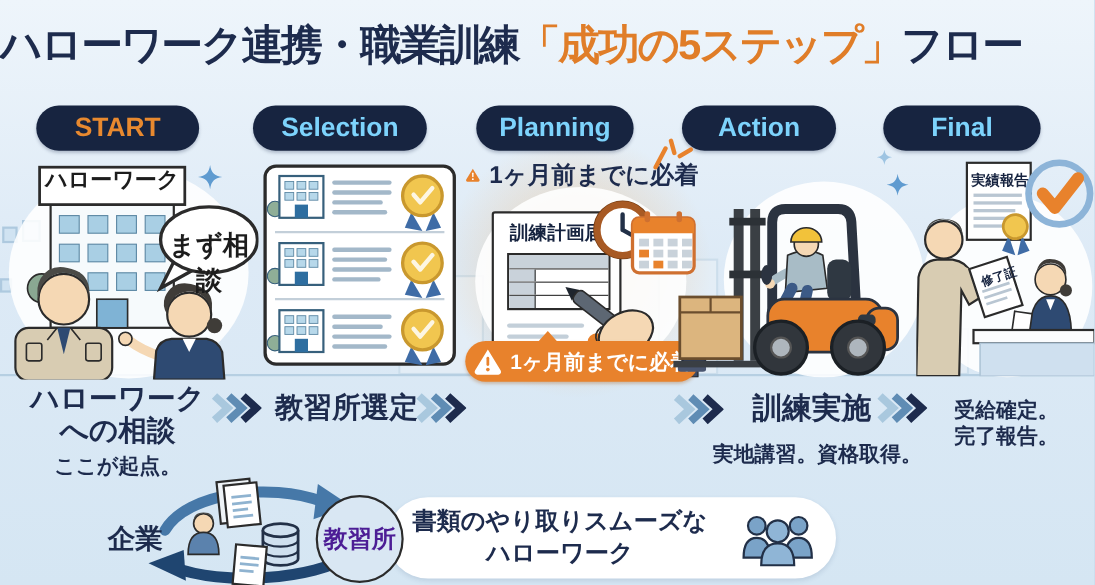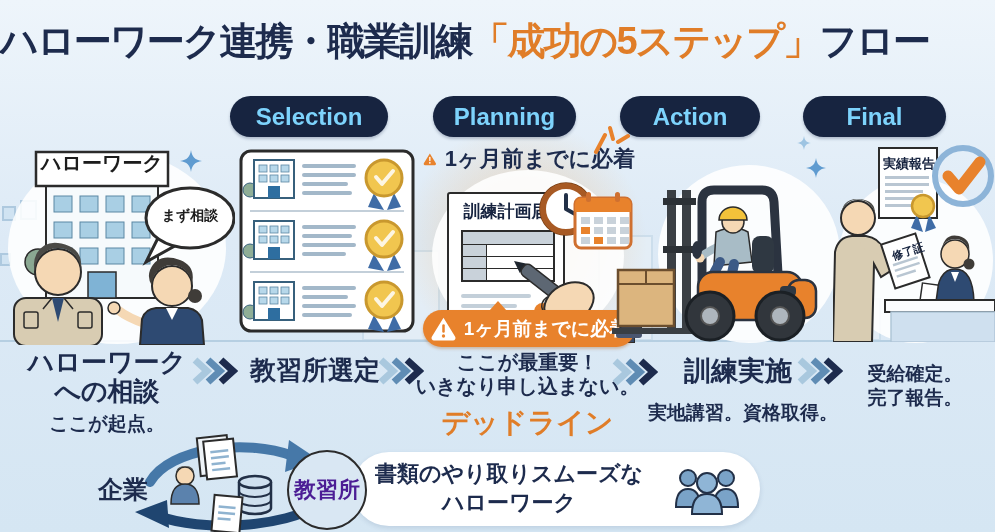--- a/index.html
+++ b/index.html
@@ -74,20 +74,21 @@
   <div class="glow" style="left:8px;top:152px;width:218px;height:192px"></div>
   <div class="warmglow" style="left:403px;top:122px;width:244px;height:240px"></div>
   <div class="glow" style="left:432px;top:170px;width:192px;height:172px"></div>
   <div class="glow" style="left:658px;top:165px;width:182px;height:178px"></div>
   <div class="glow" style="left:838px;top:178px;width:155px;height:165px"></div>
 
   <div class="title">
     <span>ハローワーク連携・職業訓練</span><span class="hl">「成功の5ステップ」</span><span>フロー</span>
   </div>
 
+  <div class="pill start" style="left:33px;width:148px">START</div>
   <div class="pill" style="left:230px;width:158px">Selection</div>
   <div class="pill" style="left:433px;width:143px">Planning</div>
   <div class="pill" style="left:620px;width:140px">Action</div>
   <div class="pill" style="left:803px;width:143px">Final</div>
 
   <svg style="position:absolute;left:0;top:140px" width="235" height="205" viewBox="0 0 235 205">
     <rect x="46" y="46" width="112" height="112" fill="#f6fafc" stroke="#2b2b2b" stroke-width="2"></rect>
     <g fill="#a9cfe4" stroke="#5b87a3" stroke-width="1">
       <rect x="54" y="56" width="18" height="16"></rect>
         <rect x="80" y="56" width="18" height="16"></rect>
@@ -118,21 +119,21 @@
 
     <path d="M146,184 q-18,-6 -28,-14" stroke="#f5d8b4" stroke-width="9" fill="none" stroke-linecap="round"></path>
     <circle cx="114" cy="168" r="6" fill="#f5d8b4" stroke="#2b2b2b" stroke-width="1.5"></circle>
     <circle cx="172" cy="146" r="20" fill="#f5d8b4" stroke="#2b2b2b" stroke-width="2"></circle>
     <path d="M152,146 a20,20 0 0 1 40,-2 q4,-18 -12,-24 q-22,-8 -30,10 q-3,8 2,16 Z" fill="#3f3c38"></path>
     <circle cx="195" cy="156" r="7" fill="#3f3c38"></circle>
     <path d="M140,205 l2,-26 q3,-10 14,-11 l32,0 q11,2 14,12 l2,25 Z" fill="#2e4a72" stroke="#2b2b2b" stroke-width="2"></path>
     <polygon points="166,168 178,168 172,180" fill="#fff"></polygon>
   </svg>
   <div class="ovl" style="left:36px;top:150px;width:132px;font-size:20px">ハローワーク</div>
-  <div class="ovl" style="left:146px;top:207px;width:88px;font-size:14px">まず相談</div>
+  <div class="ovl" style="left:146px;top:207px;width:88px;font-size:24px">まず相談</div>
 
   <svg style="position:absolute;left:238px;top:148px" width="178" height="186" viewBox="0 0 178 186">
     <rect x="3" y="3" width="172" height="180" rx="10" fill="#fff" stroke="#2b2b2b" stroke-width="3"></rect>
     <line x1="12" y1="63" x2="166" y2="63" stroke="#c3cfd9" stroke-width="2"></line>
     <line x1="12" y1="124" x2="166" y2="124" stroke="#c3cfd9" stroke-width="2"></line>
 
     <g>
       <circle cx="12" cy="42" r="7" fill="#8fae97" stroke="#37607c" stroke-width="1"></circle>
       <rect x="16" y="12" width="40" height="38" fill="#fff" stroke="#37607c" stroke-width="2"></rect>
       <g fill="#b7d8ea" stroke="#5b87a3" stroke-width=".8">
@@ -383,25 +384,20 @@
   <div class="cap" style="left:235px;top:356px;width:160px">
     <div class="t1">教習所選定</div>
   </div>
 
   <svg class="chev" style="left:378px;top:357px" width="46" height="28" viewBox="0 0 46 28">
     <path d="M3,3 L15,14 L3,25" stroke="#a9c8de" stroke-width="7" fill="none"></path>
     <path d="M16,3 L28,14 L16,25" stroke="#5f8cb4" stroke-width="7" fill="none"></path>
     <path d="M29,3 L41,14 L29,25" stroke="#1d2b4d" stroke-width="7" fill="none"></path>
   </svg>
 
-  <div class="cap" style="left:415px;top:350px;width:225px">
-    <div class="small">ここが最重要！</div>
-    <div class="small">いきなり申し込まない。</div>
-    <div class="kw">デッドライン</div>
-  </div>
 
   <svg class="chev" style="left:612px;top:358px" width="46" height="28" viewBox="0 0 46 28">
     <path d="M3,3 L15,14 L3,25" stroke="#a9c8de" stroke-width="7" fill="none"></path>
     <path d="M16,3 L28,14 L16,25" stroke="#5f8cb4" stroke-width="7" fill="none"></path>
     <path d="M29,3 L41,14 L29,25" stroke="#1d2b4d" stroke-width="7" fill="none"></path>
   </svg>
 
   <div class="cap" style="left:648px;top:356px;width:180px">
     <div class="t1" style="font-size:27px">訓練実施</div>
     <div class="t2" style="margin-top:14px;white-space:nowrap">実地講習。資格取得。</div>

